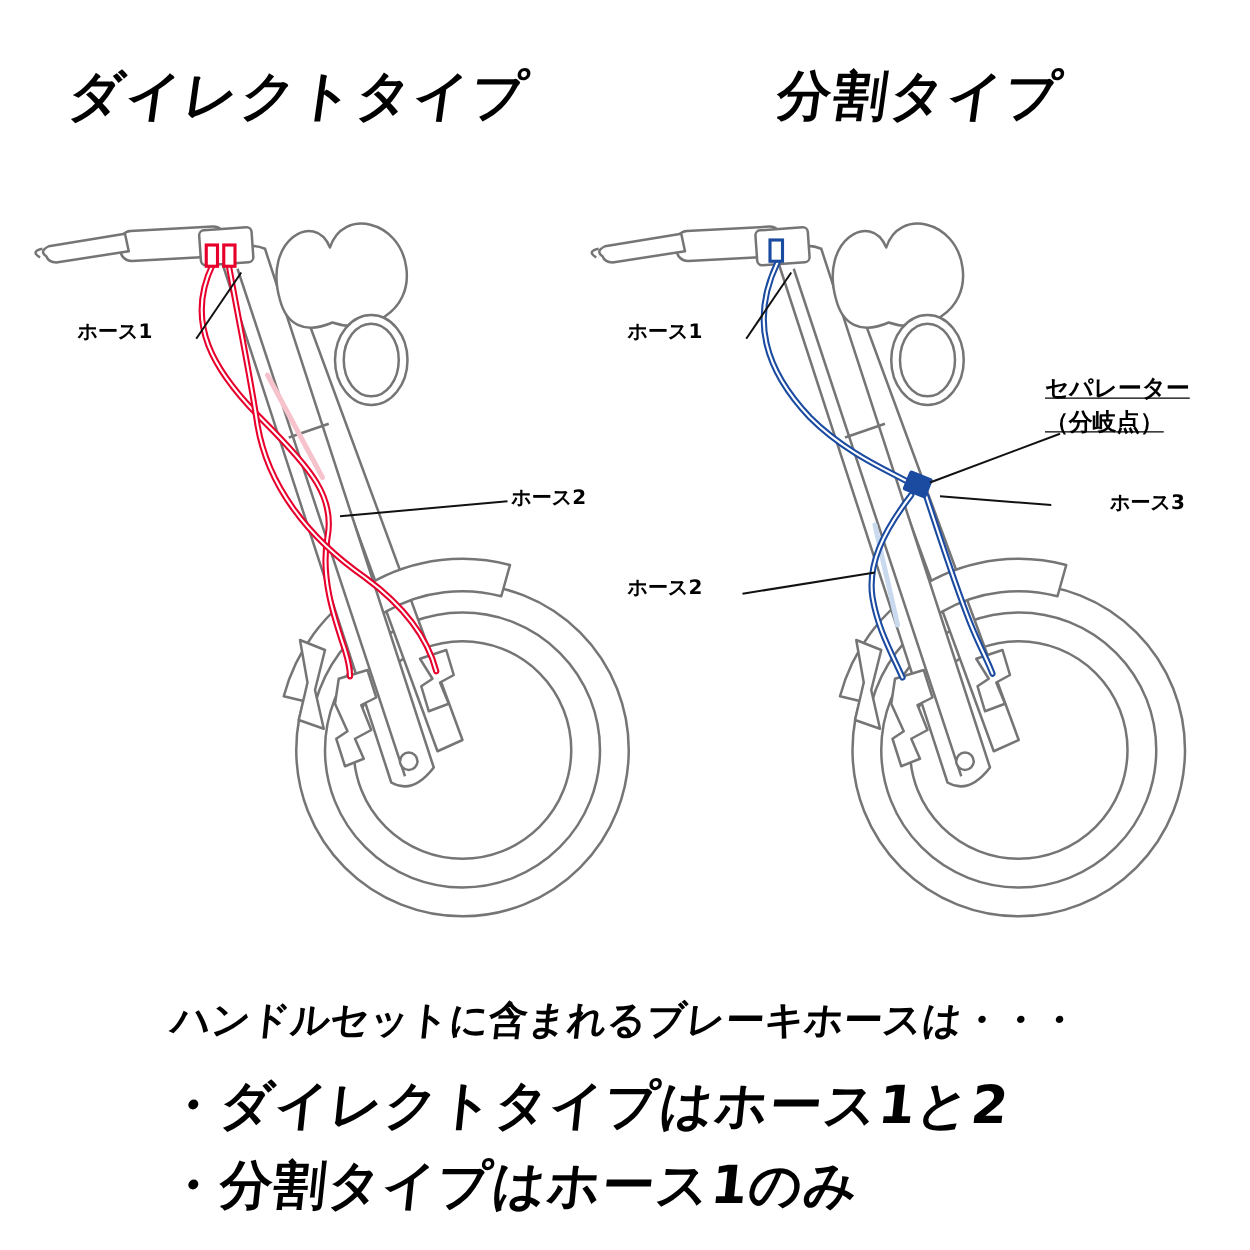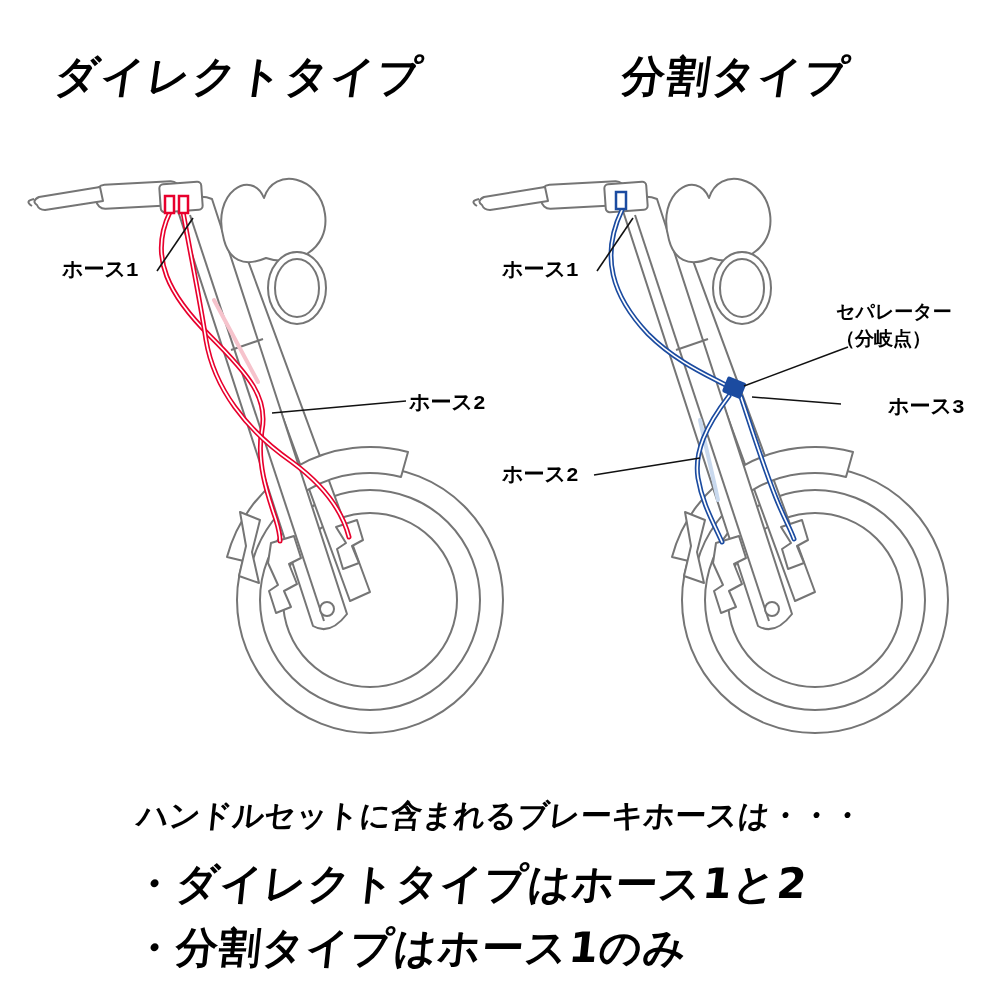--- a/index.html
+++ b/index.html
@@ -1,22 +1,22 @@
 <!DOCTYPE html>
 <html><head>
 <meta charset="utf-8">
 <style>
   html,body{margin:0;padding:0;background:#fff;}
   body{width:1000px;height:1000px;position:relative;overflow:hidden;
        font-family:"DejaVu Sans","Liberation Sans",sans-serif;color:#000;}
   .canvas{position:absolute;left:0;top:0;}
   .lbl{position:absolute;font-weight:bold;white-space:nowrap;}
   .title{font-size:43px;font-weight:bold;letter-spacing:2px;transform:skewX(-8deg);}
-  .hose-label{font-size:21px;font-family:Liberation Mono, monospace;}
-  .sep-label{font-size:19px;line-height:1.4;}
+  .hose-label{font-size:16px;}
+  .sep-label{font-size:19px;line-height:1.4;text-decoration:underline;}
   .footer-intro{left:0;right:0;text-align:center;font-size:31px;transform:skewX(-6deg);}
   .bullet{font-size:42px;letter-spacing:1px;transform:skewX(-6deg);}
 </style>
 </head>
 <body>
 
 <svg class="canvas" width="1000" height="1000" viewBox="0 0 1000 1000">
   <defs>
     <g id="bike" fill="#fff" stroke-width="2" stroke-linejoin="round" stroke="#757575">
 

